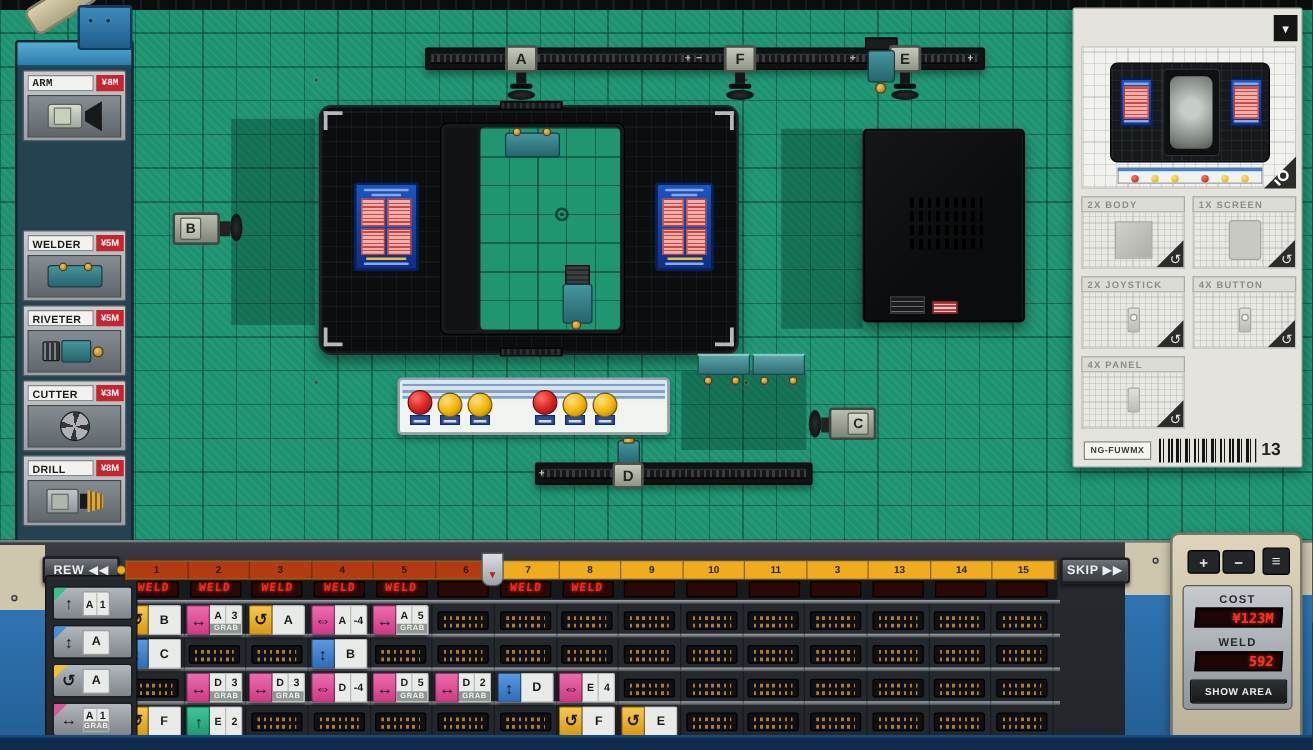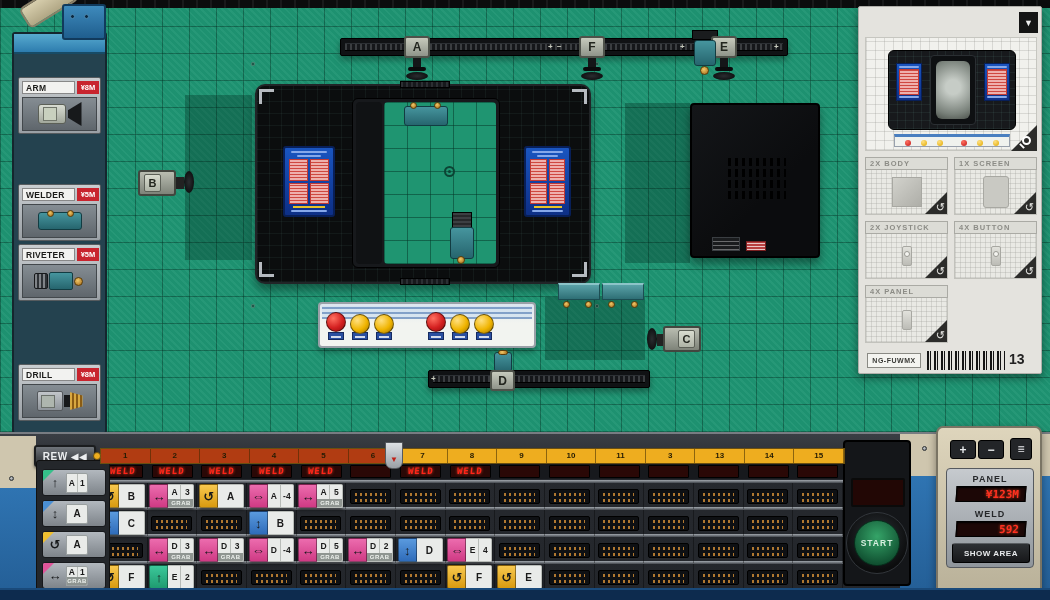--- a/index.html
+++ b/index.html
@@ -442,21 +442,21 @@
       </div>
     <div id="serialbox">NG-FUWMX</div>
     <div id="barcode"></div>
     <div id="prodcount">13</div>
   </div>
 
   <div id="palette" class="abs">
     <div class="frame"></div>
     <div class="header"></div>
     <div id="palette-cards" class="abs" style="left:0;top:23px;width:95px;height:370px">
-        <div class="card abs" style="top: 22px;">
+        <div class="card abs" style="top: 1px; font-family: Liberation Mono, monospace;">
           <div class="card-label">ARM</div>
           <div class="card-price">¥8M</div>
           <div class="card-dev">
             <span class="dev dev-arm">
               <span class="b1"></span>
               <span class="b2"></span>
               <span class="cone"></span>
             </span>
           </div>
         </div>
@@ -472,20 +472,27 @@
         </div>
         <div class="card abs" style="top: 189px;">
           <div class="card-label">RIVETER</div>
           <div class="card-price">¥5M</div>
           <div class="card-dev">
             <span class="dev dev-riveter">
               <span class="rings"></span>
               <span class="bo"></span>
               <span class="gold" style="left:40px;top:5px;width:9px;height:9px"></span>
             </span>
+          </div>
+        </div>
+        <div class="card abs" style="top: 249px;">
+          <div class="card-label">CUTTER</div>
+          <div class="card-price">¥3M</div>
+          <div class="card-dev">
+            <span class="dev dev-cutter"></span>
           </div>
         </div>
         <div class="card abs" style="top: 309px;">
           <div class="card-label">DRILL</div>
           <div class="card-price">¥8M</div>
           <div class="card-dev">
             <span class="dev dev-drill">
               <span class="bo">
                 <i></i>
               </span>
@@ -1041,33 +1048,27 @@
             <span class="plate-top">
               <b class="pt-l">A</b>
               <b class="pt-n">1</b>
             </span>
             <span class="plate-grab">GRAB</span>
           </span>
         </div>
       </div>
 
     <div class="tbtn" style="left:848px;top:12px;width:56px;height:21px">SKIP ▶▶</div>
-    <div id="startpanel" class="abs">
-      <div id="ledwin"></div>
-      <div id="startbtn">
-          <span class="face">START</span>
-        </div>
-    </div>
 
     <div id="meter" class="abs">
       <div class="kbtn" style="left:12px;top:12px;width:26px;height:19px">+</div>
       <div class="kbtn" style="left:40px;top:12px;width:26px;height:19px">−</div>
       <div class="kbtn" style="left:72px;top:10px;width:22px;height:22px">≡</div>
       <div id="meterplate">
-        <div class="mlabel" style="top:5px">PANEL</div>
+        <div class="mlabel" style="top:5px">COST</div>
         <div class="lcd" style="top:17px">¥123M</div>
         <div class="mlabel" style="top:40px">WELD</div>
         <div class="lcd" style="top:52px">592</div>
         <div id="showarea">SHOW AREA</div>
       </div>
     </div>
 
     <div id="bluebar" class="abs"></div>
   </div>
 </div>

